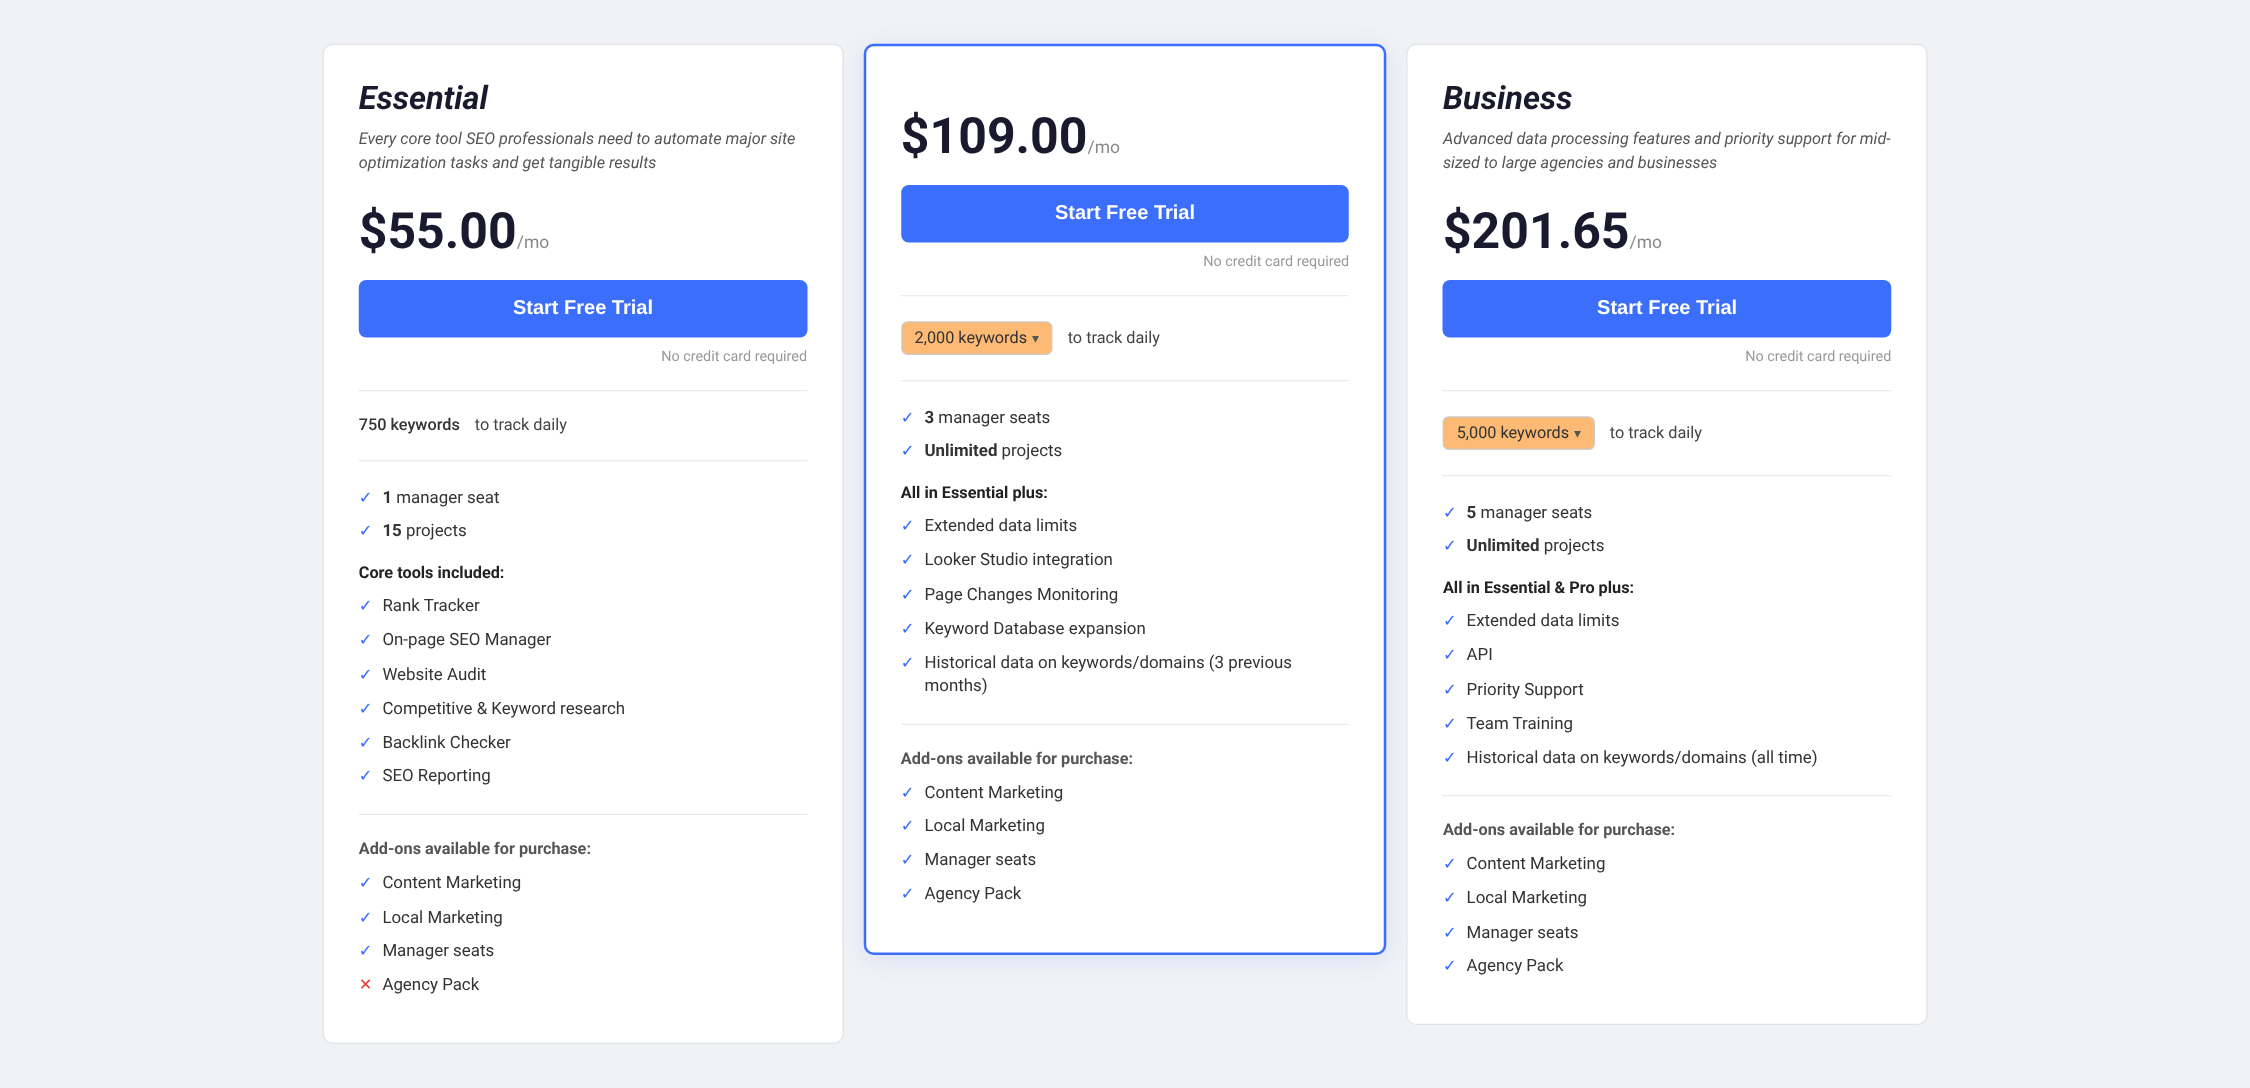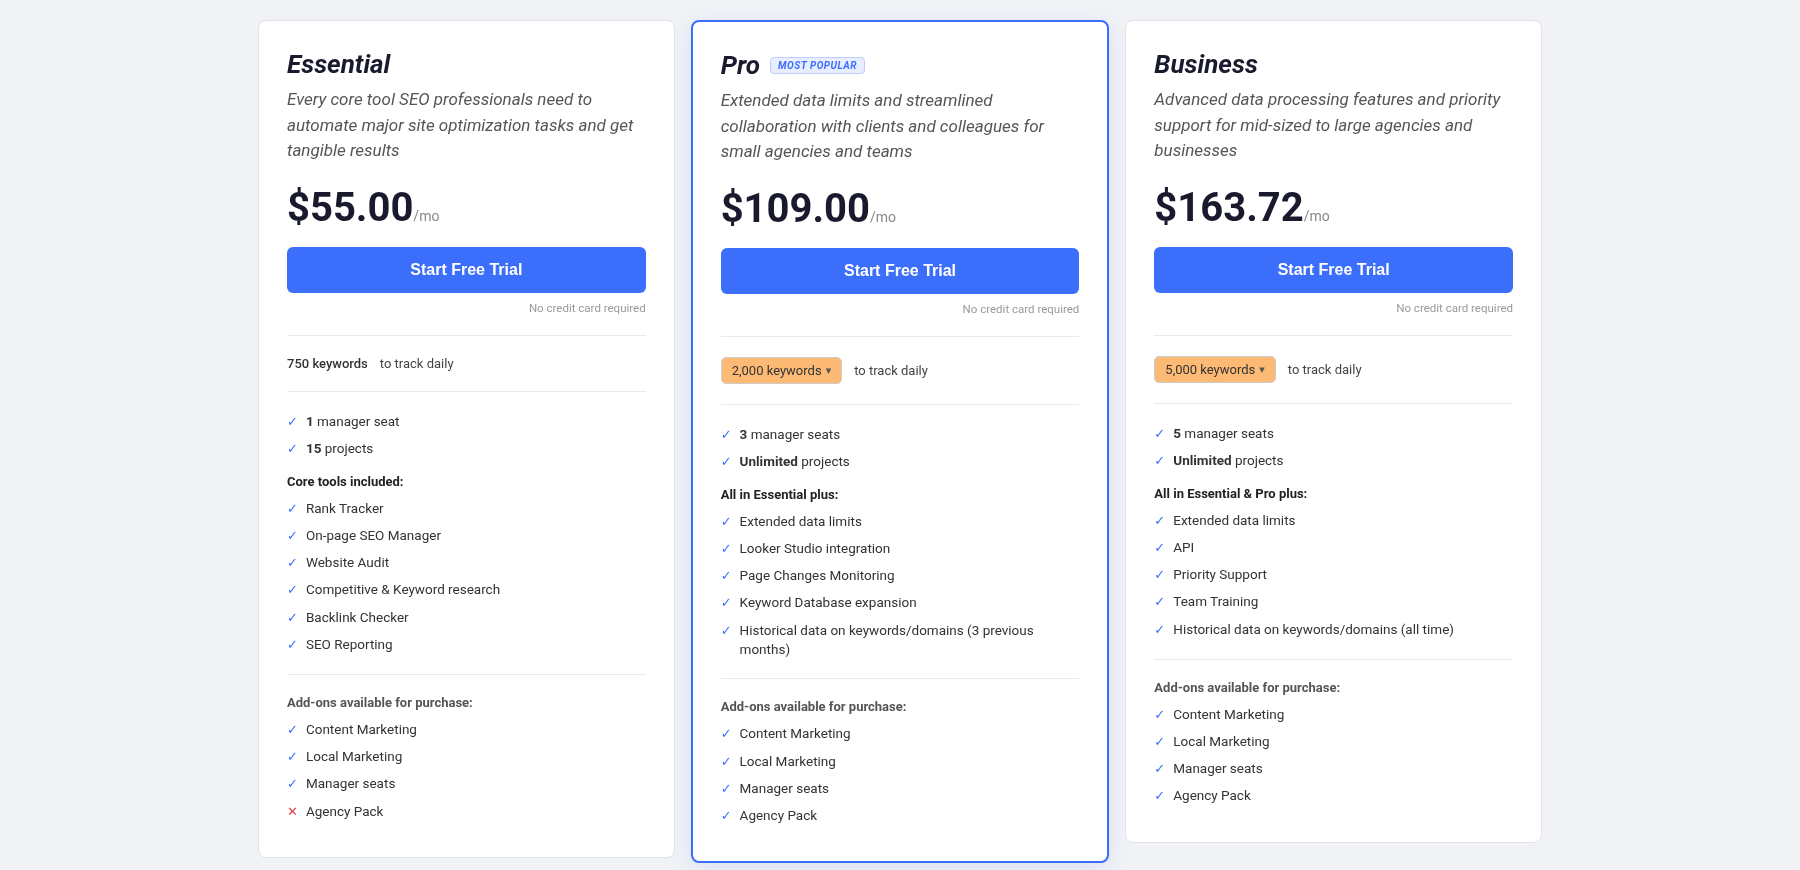--- a/index.html
+++ b/index.html
@@ -49,21 +49,21 @@
       font-weight: 700;
       letter-spacing: 0.5px;
       color: #3b6efb;
       background: #e8eeff;
       border: 1px solid #c0ccff;
       border-radius: 4px;
       padding: 2px 7px;
       text-transform: uppercase;
     }
     .plan-description {
-      font-size: 17px;
+      font-size: 13px;
       color: #555;
       line-height: 1.5;
       margin-top: 8px;
     }
     .price-row {
       margin: 20px 0 16px;
     }
     .price-amount {
       font-size: 40px;
       font-weight: 700;
@@ -218,27 +218,21 @@
         </div>
         <div class="feature-item">
           <span class="check-icon">✓</span>
           <span>Manager seats</span>
         </div>
         <div class="feature-item">
           <span class="x-icon">✕</span>
           <span>Agency Pack</span>
         </div>
       </div></div>
-    <div class="pricing-card featured"><div class="plan-header">
-        <div class="plan-name">
-          <span>Pro</span>
-          <span class="most-popular-badge">MOST POPULAR</span>
-        </div>
-        <div class="plan-description">Extended data limits and streamlined collaboration with clients and colleagues for small agencies and teams</div>
-      </div><div class="price-row"><span class="price-amount">$109.00</span><span class="price-period">/mo</span></div><button class="cta-button">Start Free Trial</button><div class="no-cc">No credit card required</div><hr class="divider"><div class="keywords-row">
+    <div class="pricing-card featured"><div class="price-row"><span class="price-amount">$109.00</span><span class="price-period">/mo</span></div><button class="cta-button">Start Free Trial</button><div class="no-cc">No credit card required</div><hr class="divider"><div class="keywords-row">
         <div class="keywords-dropdown">
           <span>2,000 keywords</span>
           <span class="dropdown-arrow">▾</span>
         </div>
         <span>to track daily</span>
       </div><hr class="divider"><div class="features-section">
         <div class="feature-item">
           <span class="check-icon">✓</span>
           <span><strong>3</strong> manager seats</span>
         </div>
@@ -283,21 +277,21 @@
         <div class="feature-item">
           <span class="check-icon">✓</span>
           <span>Agency Pack</span>
         </div>
       </div></div>
     <div class="pricing-card"><div class="plan-header">
         <div class="plan-name">
           <span>Business</span>
         </div>
         <div class="plan-description">Advanced data processing features and priority support for mid-sized to large agencies and businesses</div>
-      </div><div class="price-row"><span class="price-amount">$163.72</span><span class="price-period">/mo</span></div><button class="cta-button">Start Free Trial</button><div class="no-cc">No credit card required</div><hr class="divider"><div class="keywords-row">
+      </div><div class="price-row"><span class="price-amount">$201.65</span><span class="price-period">/mo</span></div><button class="cta-button">Start Free Trial</button><div class="no-cc">No credit card required</div><hr class="divider"><div class="keywords-row">
         <div class="keywords-dropdown">
           <span>5,000 keywords</span>
           <span class="dropdown-arrow">▾</span>
         </div>
         <span>to track daily</span>
       </div><hr class="divider"><div class="features-section">
         <div class="feature-item">
           <span class="check-icon">✓</span>
           <span><strong>5</strong> manager seats</span>
         </div>

